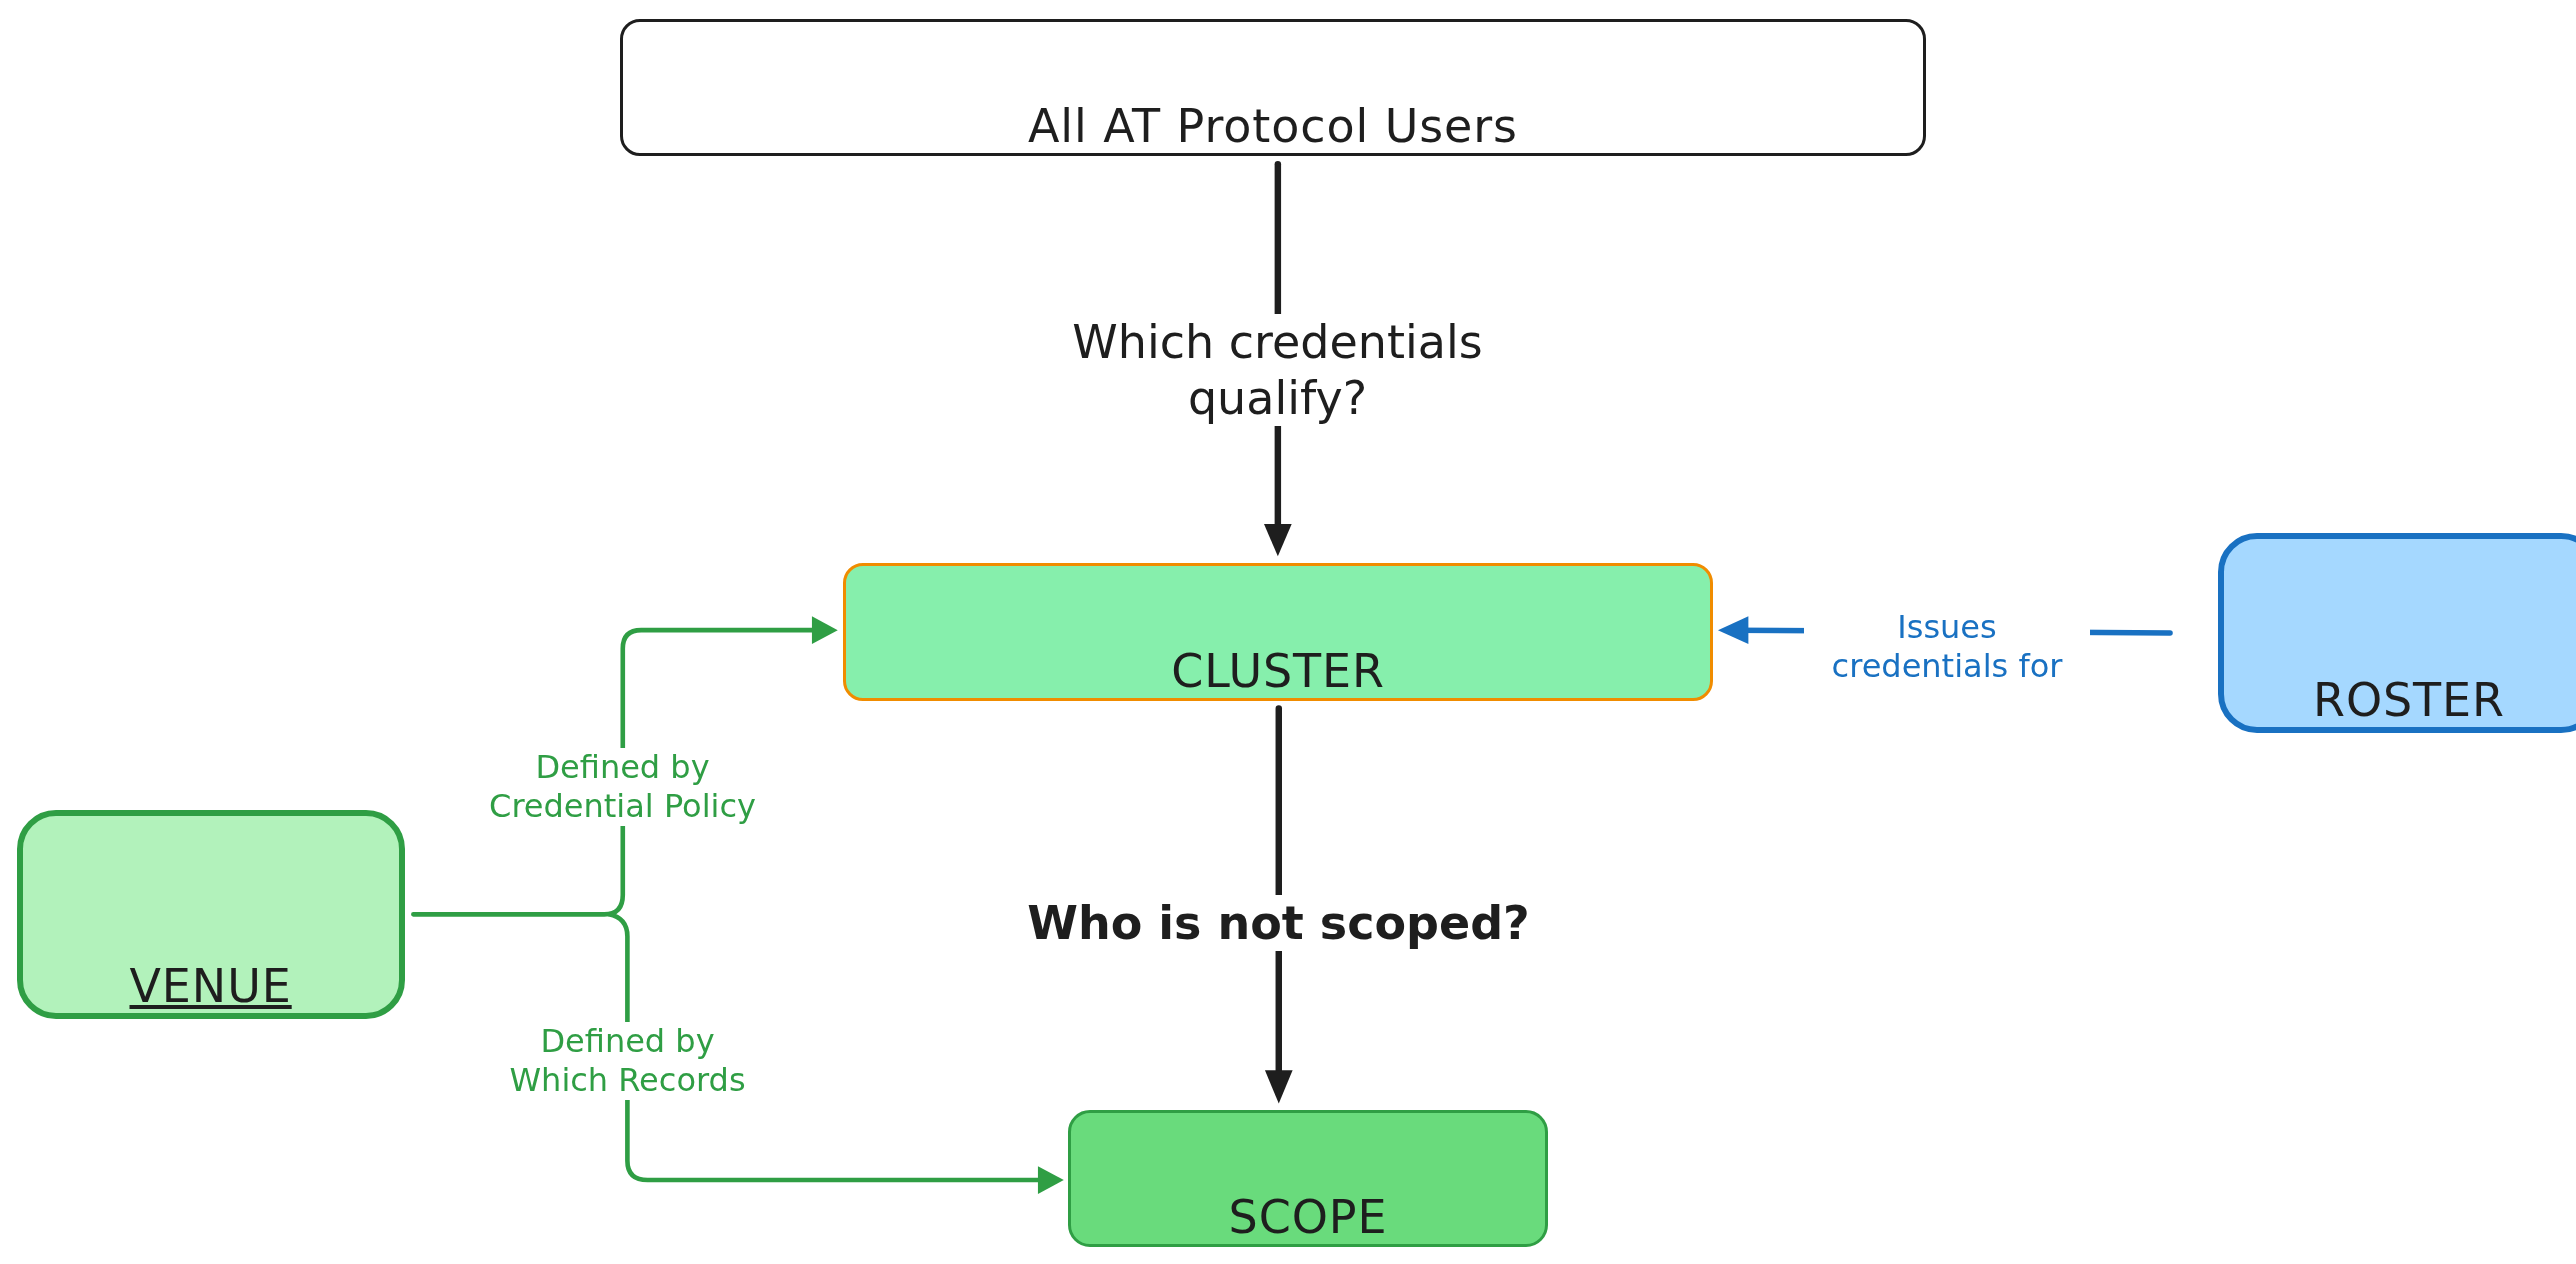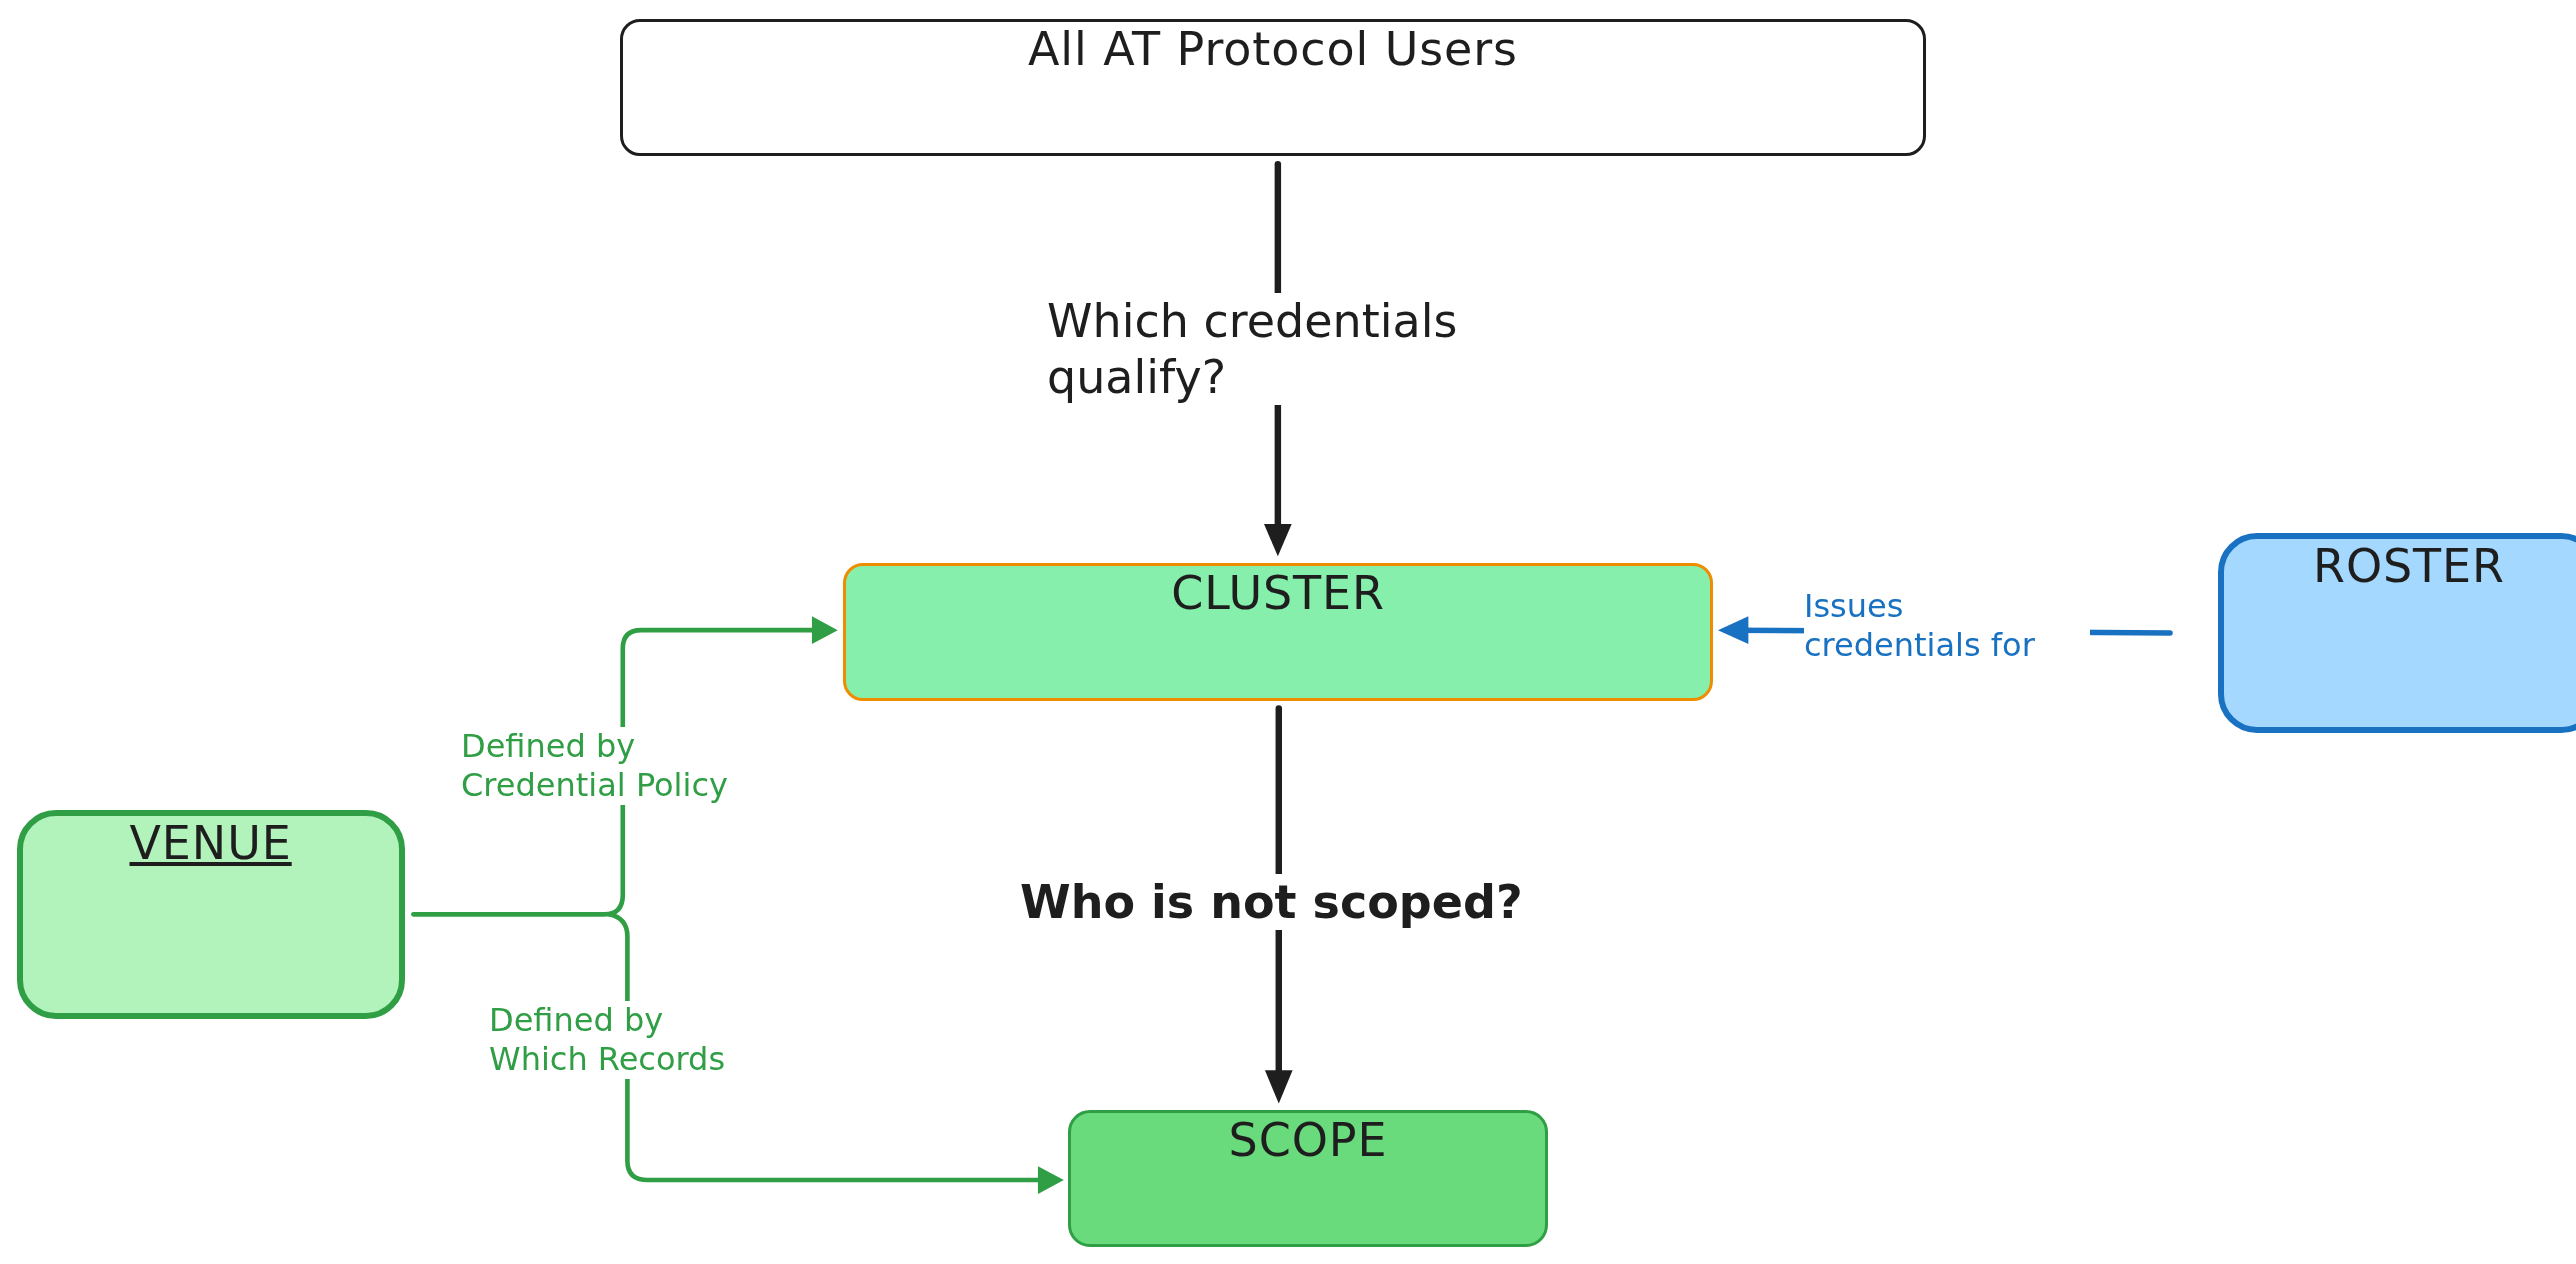--- a/index.html
+++ b/index.html
@@ -1,23 +1,23 @@
 <!DOCTYPE html>
 <html style="font-size:14.8px"><head>
 <meta charset="utf-8">
 <style>
   html, body { margin:0; padding:0; background:#ffffff; }
   body { width:2576px; height:1264px; position:relative; overflow:hidden;
          font-family:"DejaVu Sans", sans-serif; }
   svg.canvas { position:absolute; left:0; top:0; }
-  .node { position:absolute; box-sizing:border-box; display:flex; align-items:flex-start;
+  .node { position:absolute; box-sizing:border-box; display:flex; align-items:flex-end;
           justify-content:center; color:#1e1e1e; }
   .node span { font-family:"DejaVu Sans", sans-serif; font-size:46px; letter-spacing:0.9px; }
-  .lbl { position:absolute; text-align:left; background:#ffffff; line-height:1.22;
-         font-family:"DejaVu Sans", sans-serif; white-space:nowrap; }
+  .lbl { position:absolute; text-align:center; background:#ffffff; line-height:1.22;
+         font-family:"DejaVu Sans", sans-serif; white-space:nowrap;margin-top:21px; }
 </style>
 </head>
 <body>
 
 <svg class="canvas" width="2576" height="1264" viewBox="0 0 2792 1370">
 
   <g>
     <line x1="1385" y1="178" x2="1385" y2="585" stroke="#1e1e1e" stroke-width="7" stroke-linecap="round"></line>
     <polygon points="1370,568 1400,568 1385,603" fill="#1e1e1e"></polygon>
   </g>

